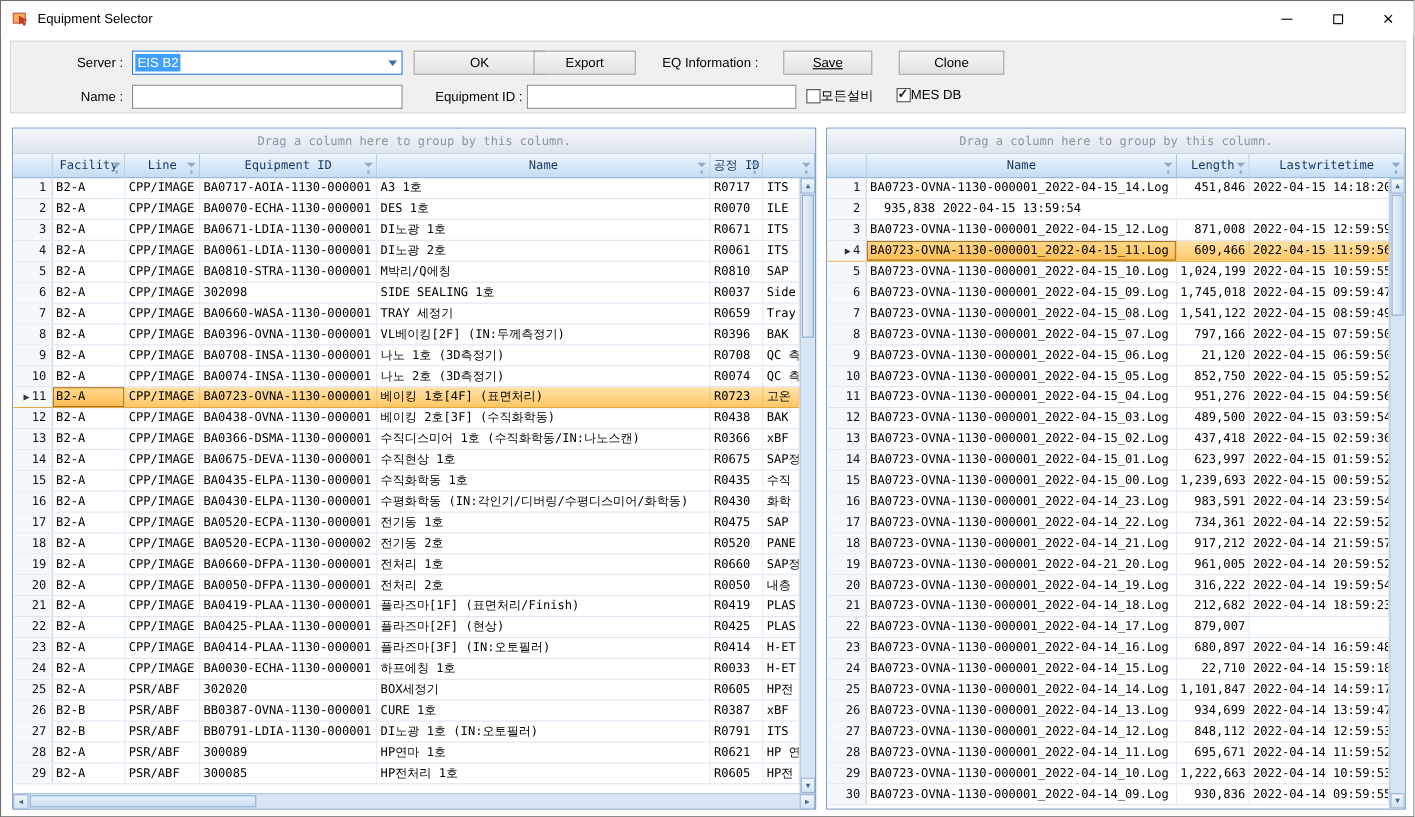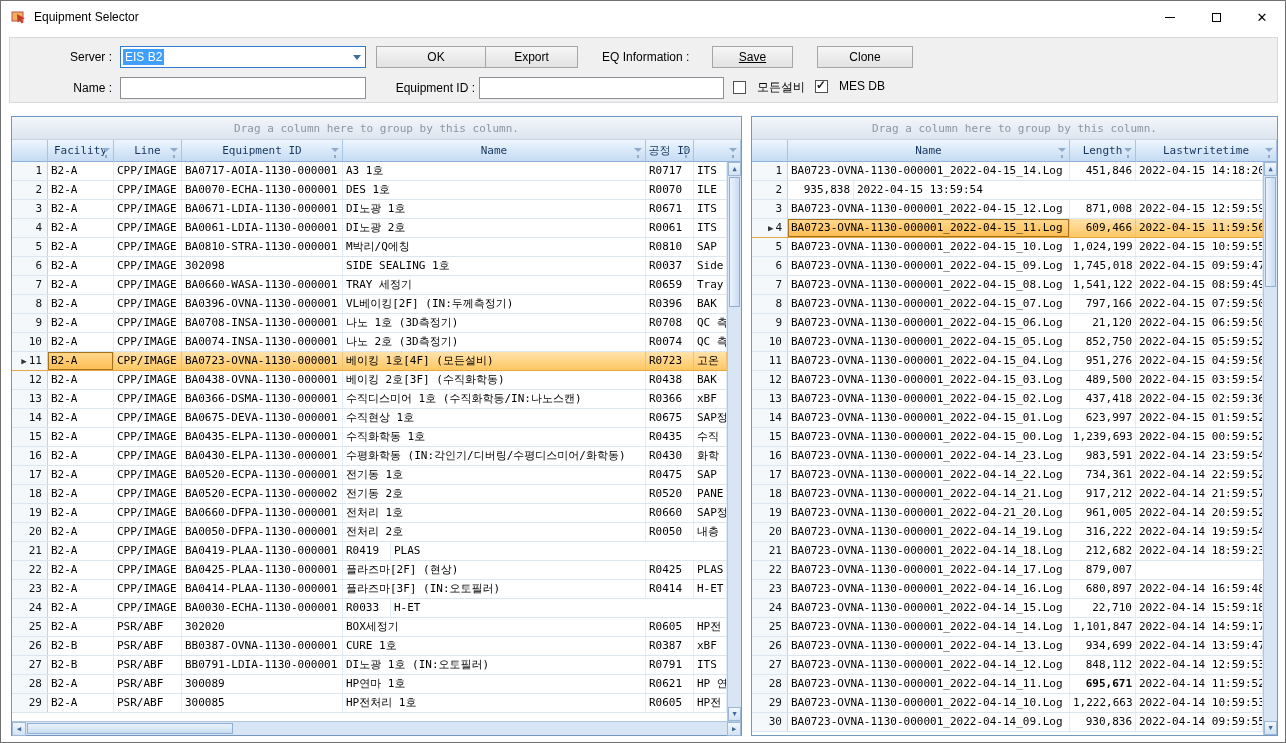--- a/index.html
+++ b/index.html
@@ -19,21 +19,21 @@
   
   .toolbar{position:absolute;left:8px;top:36px;width:1269px;height:66px;background:#f0f0f0;border:1px solid #d9d9d9;box-sizing:border-box;font-size:12px;color:#000;}
   .tlabel{position:absolute;height:22px;line-height:22px;white-space:nowrap;}
   .tlabel.r{text-align:right;}
   .combo{position:absolute;left:110px;top:8px;width:246px;height:22px;background:#fff;border:1px solid #2e7bd1;box-sizing:border-box;display:flex;align-items:center;}
   .combo-val{margin-left:2px;background:#3f9fff;color:#fff;padding:0 2px;font-size:12px;line-height:16px;}
   .combo-arrow{margin-left:auto;width:17px;display:flex;justify-content:center;align-items:center;height:100%;}
   .combo-arrow i{width:0;height:0;border-left:4px solid transparent;border-right:4px solid transparent;border-top:5px solid #3a6ea5;}
   .btn{position:absolute;top:8px;height:22px;background:linear-gradient(#f6f6f6,#e2e2e2);border:1px solid #a6a6a6;box-sizing:border-box;display:flex;align-items:center;justify-content:center;font-size:12px;cursor:default;}
   .tinput{position:absolute;top:39px;height:22px;border:1px solid #8b9097;box-sizing:border-box;background:#fff;font-size:12px;padding:0 4px;font-family:inherit;outline:none;}
-  .chk{position:absolute;top:41px;display:flex;align-items:center;gap:11px;font-size:12px;}
+  .chk{position:absolute;top:41px;display:flex;align-items:center;gap:0;font-size:12px;}
   .chk .box{width:13px;height:13px;border:1px solid #505050;background:#fff;box-sizing:border-box;position:relative;}
   .chk.checked .box::after{content:"✓";position:absolute;left:0;top:-3px;font-size:12px;font-weight:bold;color:#1a1a1a;}
 
   
   .grid{position:absolute;top:115px;height:620px;border:1px solid #7497bd;box-sizing:border-box;display:flex;flex-direction:column;background:#fff;font-family:"DejaVu Sans Mono",monospace;}
   #left-grid{left:10px;width:731px;}
   #right-grid{left:750px;width:527px;}
   .group-bar{height:23px;min-height:23px;background:linear-gradient(#f3f6fa,#dde5ef);border-bottom:1px solid #c5d3e4;display:flex;align-items:center;justify-content:center;font-size:11px;color:#8b95a3;box-sizing:border-box;}
   .header-row{display:flex;height:22px;min-height:22px;}
   .hcell{position:relative;display:flex;align-items:center;justify-content:center;box-sizing:border-box;background:linear-gradient(180deg,#f0f6fd 0%,#dcebfa 40%,#c6dcf3 100%);border-right:1px solid #a6c4e3;border-bottom:1px solid #8fb2d8;color:#17365d;font-size:11px;overflow:hidden;cursor:default;}
@@ -239,21 +239,21 @@
             <div class="cell" style="min-width: 161px; width: 161px;">BA0074-INSA-1130-000001</div>
             <div class="cell" style="min-width: 303px; width: 303px;">나노 2호 (3D측정기)</div>
             <div class="cell" style="min-width: 48px; width: 48px;">R0074</div>
             <div class="cell grow" style="min-width: 31px; width: 31px;">QC 측</div>
           </div>
           <div class="row sel">
             <div class="ind"><span class="arr">▶</span>11</div>
             <div class="cell focus" style="min-width: 66px; width: 66px;">B2-A</div>
             <div class="cell" style="min-width: 68px; width: 68px;">CPP/IMAGE</div>
             <div class="cell" style="min-width: 161px; width: 161px;">BA0723-OVNA-1130-000001</div>
-            <div class="cell" style="min-width: 303px; width: 303px;">베이킹 1호[4F] (모든설비)</div>
+            <div class="cell" style="min-width: 303px; width: 303px;">베이킹 1호[4F] (표면처리)</div>
             <div class="cell" style="min-width: 48px; width: 48px;">R0723</div>
             <div class="cell grow" style="min-width: 31px; width: 31px;">고온</div>
           </div>
           <div class="row">
             <div class="ind">12</div>
             <div class="cell" style="min-width: 66px; width: 66px;">B2-A</div>
             <div class="cell" style="min-width: 68px; width: 68px;">CPP/IMAGE</div>
             <div class="cell" style="min-width: 161px; width: 161px;">BA0438-OVNA-1130-000001</div>
             <div class="cell" style="min-width: 303px; width: 303px;">베이킹 2호[3F] (수직화학동)</div>
             <div class="cell" style="min-width: 48px; width: 48px;">R0438</div>
@@ -329,20 +329,21 @@
             <div class="cell" style="min-width: 161px; width: 161px;">BA0050-DFPA-1130-000001</div>
             <div class="cell" style="min-width: 303px; width: 303px;">전처리 2호</div>
             <div class="cell" style="min-width: 48px; width: 48px;">R0050</div>
             <div class="cell grow" style="min-width: 31px; width: 31px;">내층</div>
           </div>
           <div class="row">
             <div class="ind">21</div>
             <div class="cell" style="min-width: 66px; width: 66px;">B2-A</div>
             <div class="cell" style="min-width: 68px; width: 68px;">CPP/IMAGE</div>
             <div class="cell" style="min-width: 161px; width: 161px;">BA0419-PLAA-1130-000001</div>
+            <div class="cell" style="min-width: 303px; width: 303px;">플라즈마[1F] (표면처리/Finish)</div>
             <div class="cell" style="min-width: 48px; width: 48px;">R0419</div>
             <div class="cell grow" style="min-width: 31px; width: 31px;">PLAS</div>
           </div>
           <div class="row">
             <div class="ind">22</div>
             <div class="cell" style="min-width: 66px; width: 66px;">B2-A</div>
             <div class="cell" style="min-width: 68px; width: 68px;">CPP/IMAGE</div>
             <div class="cell" style="min-width: 161px; width: 161px;">BA0425-PLAA-1130-000001</div>
             <div class="cell" style="min-width: 303px; width: 303px;">플라즈마[2F] (현상)</div>
             <div class="cell" style="min-width: 48px; width: 48px;">R0425</div>
@@ -355,20 +356,21 @@
             <div class="cell" style="min-width: 161px; width: 161px;">BA0414-PLAA-1130-000001</div>
             <div class="cell" style="min-width: 303px; width: 303px;">플라즈마[3F] (IN:오토필러)</div>
             <div class="cell" style="min-width: 48px; width: 48px;">R0414</div>
             <div class="cell grow" style="min-width: 31px; width: 31px;">H-ET</div>
           </div>
           <div class="row">
             <div class="ind">24</div>
             <div class="cell" style="min-width: 66px; width: 66px;">B2-A</div>
             <div class="cell" style="min-width: 68px; width: 68px;">CPP/IMAGE</div>
             <div class="cell" style="min-width: 161px; width: 161px;">BA0030-ECHA-1130-000001</div>
+            <div class="cell" style="min-width: 303px; width: 303px;">하프에칭 1호</div>
             <div class="cell" style="min-width: 48px; width: 48px;">R0033</div>
             <div class="cell grow" style="min-width: 31px; width: 31px;">H-ET</div>
           </div>
           <div class="row">
             <div class="ind">25</div>
             <div class="cell" style="min-width: 66px; width: 66px;">B2-A</div>
             <div class="cell" style="min-width: 68px; width: 68px;">PSR/ABF</div>
             <div class="cell" style="min-width: 161px; width: 161px;">302020</div>
             <div class="cell" style="min-width: 303px; width: 303px;">BOX세정기</div>
             <div class="cell" style="min-width: 48px; width: 48px;">R0605</div>
@@ -604,21 +606,21 @@
           </div>
           <div class="row">
             <div class="ind">27</div>
             <div class="cell" style="min-width: 282px; width: 282px;">BA0723-OVNA-1130-000001_2022-04-14_12.Log</div>
             <div class="cell num" style="min-width: 66px; width: 66px;">848,112</div>
             <div class="cell grow" style="min-width: 125px; width: 125px;">2022-04-14 12:59:53</div>
           </div>
           <div class="row">
             <div class="ind">28</div>
             <div class="cell" style="min-width: 282px; width: 282px;">BA0723-OVNA-1130-000001_2022-04-14_11.Log</div>
-            <div class="cell num" style="min-width: 66px; width: 66px; font-weight: bold;">695,671</div>
+            <div class="cell num" style="min-width: 66px; width: 66px;">695,671</div>
             <div class="cell grow" style="min-width: 125px; width: 125px;">2022-04-14 11:59:52</div>
           </div>
           <div class="row">
             <div class="ind">29</div>
             <div class="cell" style="min-width: 282px; width: 282px;">BA0723-OVNA-1130-000001_2022-04-14_10.Log</div>
             <div class="cell num" style="min-width: 66px; width: 66px;">1,222,663</div>
             <div class="cell grow" style="min-width: 125px; width: 125px;">2022-04-14 10:59:53</div>
           </div>
           <div class="row">
             <div class="ind">30</div>

